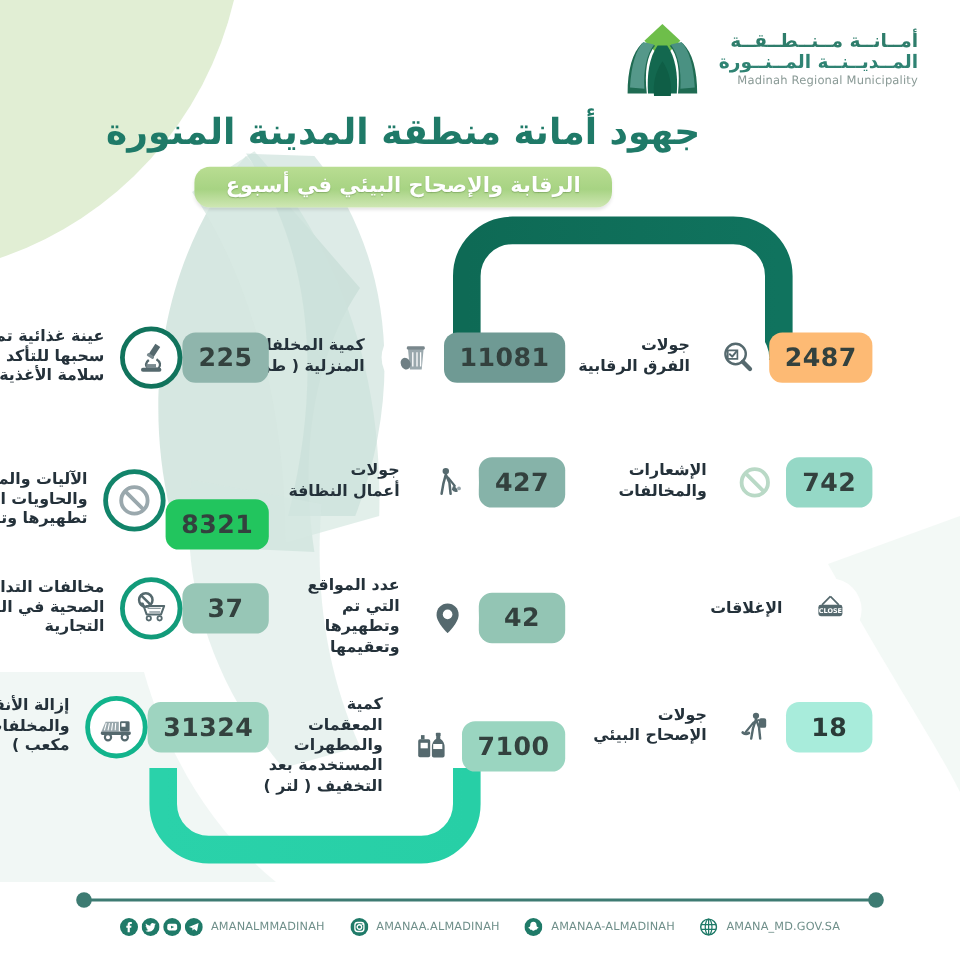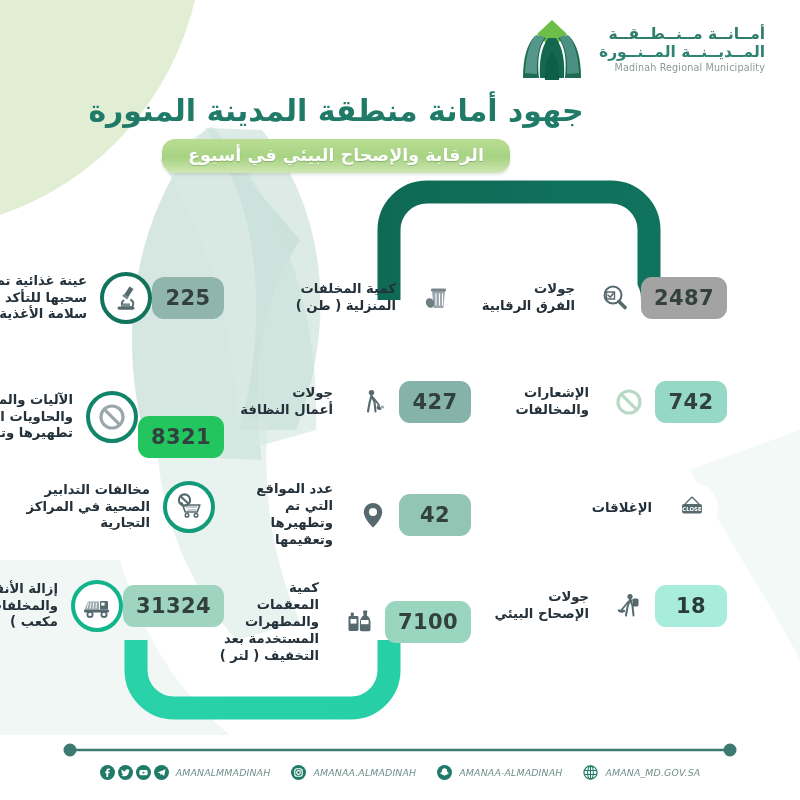--- a/index.html
+++ b/index.html
@@ -174,21 +174,21 @@
 
   .col-b.shade1 .pill { background: #6f9a94; }
   .col-b.shade2 .pill { background: #86b3a9; }
   .col-b.shade3 .pill { background: #93c5b4; }
   .col-b.shade4 .pill { background: #9ad5c0; }
   .col-b.shade1 .disc { border-color: #11705c; }
   .col-b.shade2 .disc { border-color: #128067; }
   .col-b.shade3 .disc { border-color: #139b7b; }
   .col-b.shade4 .disc { border-color: #17c294; }
 
-  .col-c.shade1 .pill { background: #a3a3a3; }
+  .col-c.shade1 .pill { background: #fdba74; }
   .col-c.shade2 .pill { background: #95d8c6; }
   .col-c.shade3 .pill { background: #a8ead9; }
   .col-c.shade4 .pill { background: #a8ecdb; }
   .col-c.shade1 .disc { border-color: #14836c; }
   .col-c.shade2 .disc { border-color: #2fc9a4; }
   .col-c.shade3 .disc { border-color: #36d6b2; }
   .col-c.shade4 .disc { border-color: #36d9b5; }
   .col-c.shade3 .pill, .col-c.shade4 .pill { color: #2a3b38; }
 
   
@@ -211,21 +211,20 @@
     position: absolute;
     top: 30px;
     left: 0;
     width: 800px;
     display: flex;
     flex-direction: row;
     align-items: center;
     justify-content: center;
     gap: 21px;
     direction: ltr;
-    font-style: italic;
   }
   .social-group {
     display: flex;
     flex-direction: row;
     align-items: center;
     gap: 3px;
   }
   .social-handle {
     font-size: 9.4px;
     color: #6f8f8a;
@@ -371,20 +370,21 @@
     <div class="label" style="margin-right:14px; width:124px;">كمية المخلفات
 المنزلية ( طن )</div>
     <div class="disc">
       <svg width="32" height="32" viewBox="0 0 32 32">
         <path d="M12 9 h13 l-1.6 17 h-9.8 z" fill="#9aa8ad"></path>
         <rect x="11" y="6.6" width="15" height="2.8" rx="1.2" fill="#79878c"></rect>
         <path d="M16 11.5 v12 M19.5 11.5 v12 M22.5 11.5 v12" stroke="#ffffff" stroke-width="1.1"></path>
         <ellipse cx="10" cy="21" rx="4" ry="5" fill="#6f7f84" transform="rotate(-25 10 21)"></ellipse>
       </svg>
     </div>
+    <div class="pill" style="margin-right:-9px;">11081</div>
   </div>
 
   <div class="node col-b shade2" style="top:376px; right:338px; flex-direction:row-reverse;">
     <div class="label" style="margin-right:14px; width:124px;">جولات
 أعمال النظافة</div>
     <div class="disc">
       <svg width="32" height="32" viewBox="0 0 32 32">
         <circle cx="14.5" cy="6.6" r="2.7" fill="#55696e"></circle>
         <path d="M14.5 9.4 L12.5 17 L11 25.5 M14.5 9.4 L17.5 16 L18.5 25.5" stroke="#55696e" stroke-width="2.1" fill="none" stroke-linecap="round"></path>
         <path d="M16.5 12 L22 19" stroke="#55696e" stroke-width="1.8" stroke-linecap="round"></path>
@@ -434,21 +434,21 @@
 سلامة الأغذية</div>
     <div class="disc">
       <svg width="32" height="32" viewBox="0 0 32 32">
         <path d="M19.5 4.5 l4 2.6 l-6 9.2 l-4 -2.6 z" fill="#55696e"></path>
         <rect x="12.2" y="13.4" width="6.4" height="2.6" rx="1" fill="#7b8b90" transform="rotate(33 15.4 14.7)"></rect>
         <path d="M14 18 q-4 3.2 -1 7.2 h9 q3.4 -4.4 -1.6 -7.8" fill="none" stroke="#55696e" stroke-width="1.9"></path>
         <rect x="7.5" y="24.5" width="17" height="3.2" rx="1.6" fill="#55696e"></rect>
         <rect x="12" y="21.4" width="8" height="3.2" fill="#7b8b90"></rect>
       </svg>
     </div>
-    <div class="pill" style="margin-right:-9px;border-radius:12px;">225</div>
+    <div class="pill" style="margin-right:-9px;">225</div>
   </div>
 
   <div class="node col-a shade2" style="top:376px; right:585px; flex-direction:row-reverse;">
     <div class="label" style="margin-right:13px; width:126px;">الآليات والمعدات
 والحاويات التي تم
 تطهيرها وتعقيمها</div>
     <div class="disc">
       <svg width="32" height="32" viewBox="0 0 32 32">
         <circle cx="16" cy="16" r="11" fill="none" stroke="#9aa8ad" stroke-width="3.2"></circle>
         <path d="M8.6 8.6 L23.4 23.4" stroke="#9aa8ad" stroke-width="3.2" stroke-linecap="round"></path>
@@ -464,20 +464,21 @@
     <div class="disc">
       <svg width="32" height="32" viewBox="0 0 32 32">
         <path d="M6 12 h3 l3.2 9 h12 l2.6 -7 h-15" fill="none" stroke="#55696e" stroke-width="1.7" stroke-linejoin="round"></path>
         <path d="M13 16 h11 M14.4 19 h9" stroke="#8e9ca1" stroke-width="1.2"></path>
         <circle cx="14" cy="24.3" r="1.8" fill="none" stroke="#55696e" stroke-width="1.5"></circle>
         <circle cx="23" cy="24.3" r="1.8" fill="none" stroke="#55696e" stroke-width="1.5"></circle>
         <circle cx="11.5" cy="9" r="5.6" fill="none" stroke="#55696e" stroke-width="2.1"></circle>
         <path d="M7.6 5.2 L15.4 12.8" stroke="#55696e" stroke-width="2.1" stroke-linecap="round"></path>
       </svg>
     </div>
+    <div class="pill" style="margin-right:-9px;">37</div>
   </div>
 
   <div class="node col-a shade4" style="top:580px; right:585px; flex-direction:row-reverse;">
     <div class="label" style="margin-right:13px; width:118px;">إزالة الأنقاض
 والمخلفات ( متر
 مكعب )</div>
     <div class="disc">
       <svg width="32" height="32" viewBox="0 0 32 32">
         <path d="M3.5 19.5 L7 11.5 L18 11.5 L18 19.5 Z" fill="#9aa8ad"></path>
         <path d="M7.6 12.6 L6 18.6 M10.2 12.6 L9 18.6 M12.8 12.6 L12 18.6 M15.4 12.6 L15 18.6" stroke="#ffffff" stroke-width="0.9"></path>

